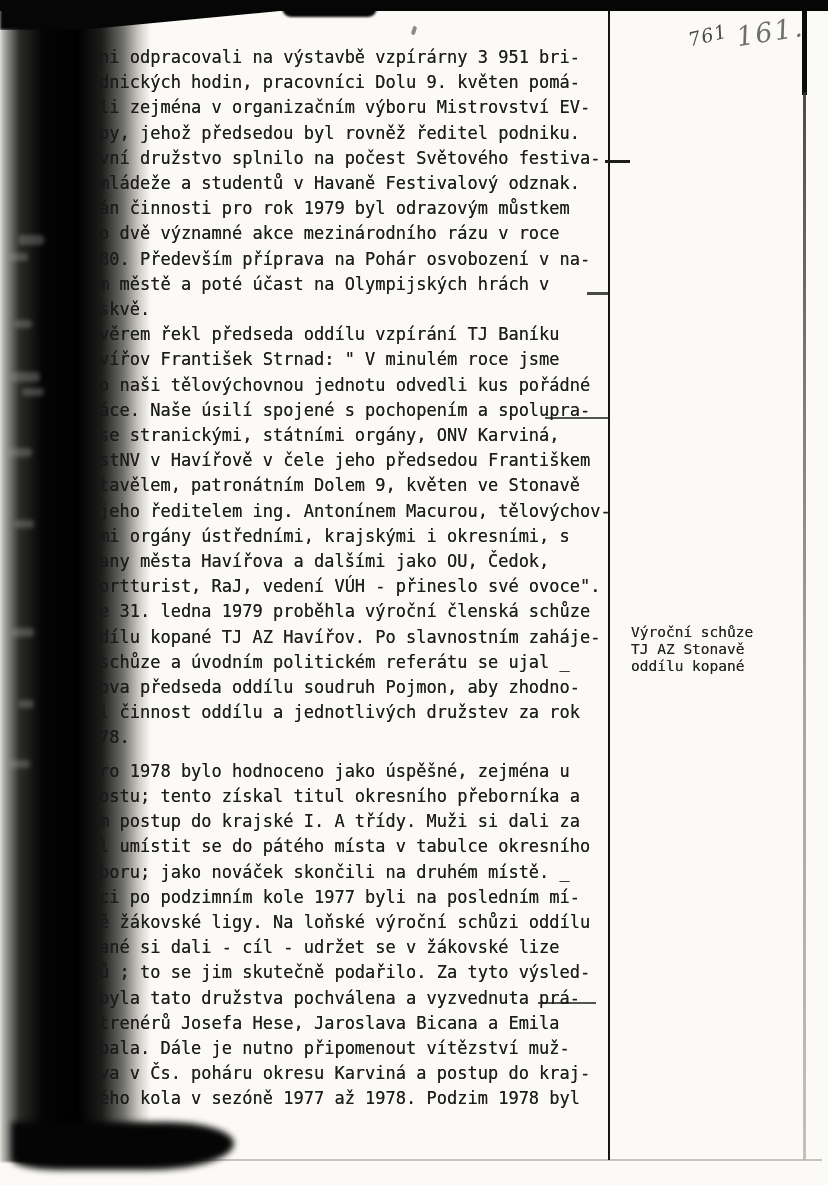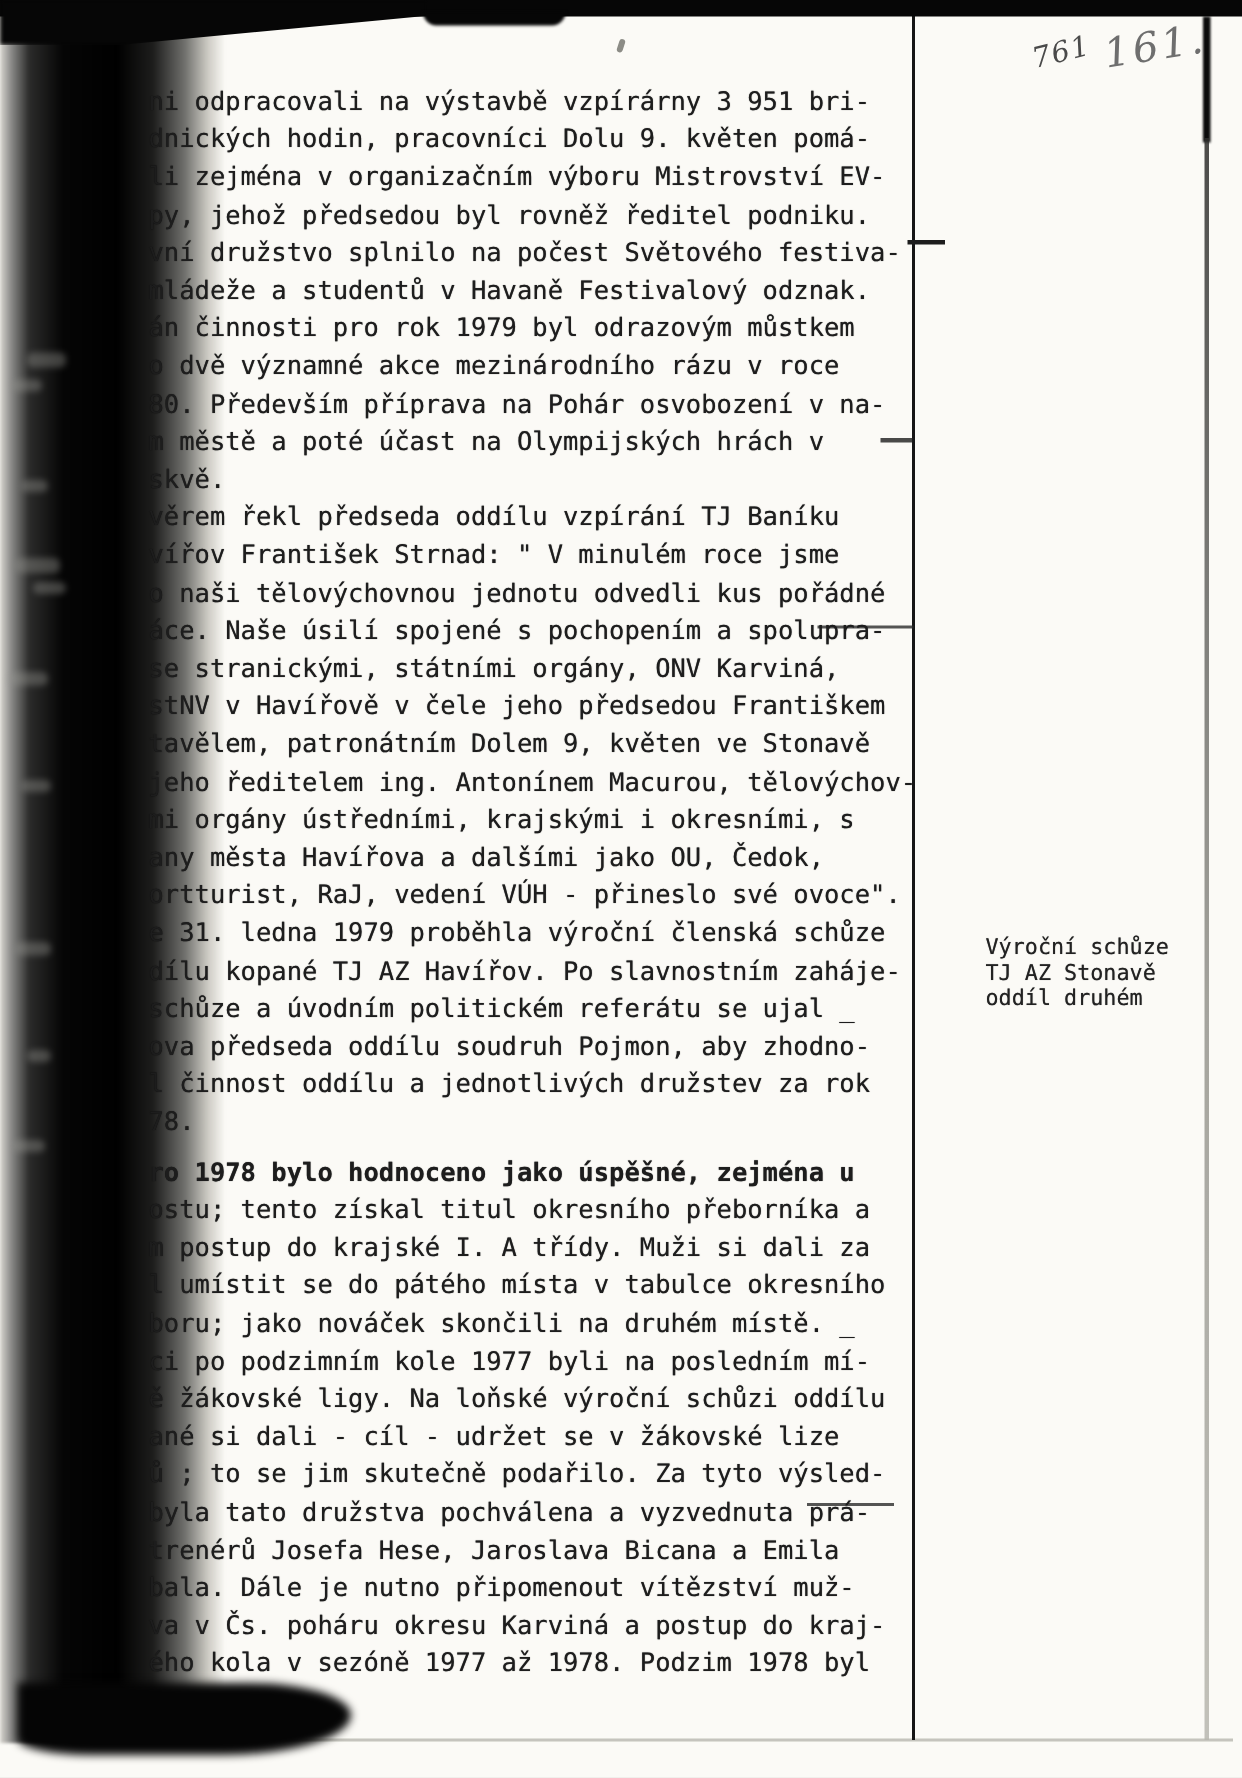--- a/index.html
+++ b/index.html
@@ -34,24 +34,24 @@
   .underline-1{left:545px;top:417px;width:64px;height:2px;}
   .underline-2{left:538px;top:1002px;width:58px;height:2px;}
   .speck{position:absolute;left:412px;top:26px;width:4px;height:9px;background:#8c8c86;
          transform:rotate(18deg);border-radius:2px;z-index:1;}
   
   .mark-small{position:absolute;left:688px;top:24px;font:italic 19px "DejaVu Serif",serif;
               color:#4a4a4a;transform:rotate(-14deg);letter-spacing:1px;z-index:6;}
   .mark-large{position:absolute;left:736px;top:16px;font:italic 27px "DejaVu Serif",serif;
               color:#6e6e6e;transform:rotate(-9deg);letter-spacing:2px;z-index:6;}
   
-  .body-text{position:absolute;left:99px;top:56px;font-size:17px;line-height:25.2px;
+  .body-text{position:absolute;left:99px;top:45px;font-size:17px;line-height:25.2px;
              color:#1d1d1d;white-space:pre;z-index:4;text-shadow:0 0 .6px rgba(0,0,0,.7);}
-  .body-text .line:nth-child(29){margin-top:8px;font-weight:bold;}
-  .margin-note{position:absolute;left:657px;top:624px;font-size:14.5px;line-height:16.8px;
+  .body-text .line:nth-child(29){margin-top:8px;}
+  .margin-note{position:absolute;left:631px;top:624px;font-size:14.5px;line-height:16.8px;
                color:#222;white-space:pre;z-index:4;text-shadow:0 0 .5px rgba(0,0,0,.6);}
 </style>
 </head>
 <body>
 
 <div class="page">
 
   <div class="top-bar"></div>
   <div class="top-wedge"></div>
   <div class="top-bump"></div>
@@ -77,15 +77,15 @@
   <div class="tick tick-2"></div>
   <div class="underline underline-1"></div>
   <div class="underline underline-2"></div>
   <div class="speck"></div>
 
   <div class="mark-small">761</div>
   <div class="mark-large">161.</div>
 
   <div class="body-text"><div class="line">ni odpracovali na výstavbě vzpírárny 3 951 bri-</div><div class="line">dnických hodin, pracovníci Dolu 9. květen pomá-</div><div class="line">li zejména v organizačním výboru Mistrovství EV-</div><div class="line">py, jehož předsedou byl rovněž ředitel podniku.</div><div class="line">vní družstvo splnilo na počest Světového festiva-</div><div class="line">mládeže a studentů v Havaně Festivalový odznak.</div><div class="line">án činnosti pro rok 1979 byl odrazovým můstkem</div><div class="line">o dvě významné akce mezinárodního rázu v roce</div><div class="line">80. Především příprava na Pohár osvobození v na-</div><div class="line">m městě a poté účast na Olympijských hrách v</div><div class="line">skvě.</div><div class="line">věrem řekl předseda oddílu vzpírání TJ Baníku</div><div class="line">vířov František Strnad: " V minulém roce jsme</div><div class="line">o naši tělovýchovnou jednotu odvedli kus pořádné</div><div class="line">áce. Naše úsilí spojené s pochopením a spolupra-</div><div class="line">se stranickými, státními orgány, ONV Karviná,</div><div class="line">stNV v Havířově v čele jeho předsedou Františkem</div><div class="line">tavělem, patronátním Dolem 9, květen ve Stonavě</div><div class="line">jeho ředitelem ing. Antonínem Macurou, tělovýchov-</div><div class="line">mi orgány ústředními, krajskými i okresními, s</div><div class="line">any města Havířova a dalšími jako OU, Čedok,</div><div class="line">ortturist, RaJ, vedení VÚH - přineslo své ovoce".</div><div class="line">e 31. ledna 1979 proběhla výroční členská schůze</div><div class="line">dílu kopané TJ AZ Havířov. Po slavnostním zaháje-</div><div class="line">schůze a úvodním politickém referátu se ujal _</div><div class="line">ova předseda oddílu soudruh Pojmon, aby zhodno-</div><div class="line">l činnost oddílu a jednotlivých družstev za rok</div><div class="line">78.</div><div class="line">ro 1978 bylo hodnoceno jako úspěšné, zejména u</div><div class="line">ostu; tento získal titul okresního přeborníka a</div><div class="line">m postup do krajské I. A třídy. Muži si dali za</div><div class="line">l umístit se do pátého místa v tabulce okresního</div><div class="line">boru; jako nováček skončili na druhém místě. _</div><div class="line">ci po podzimním kole 1977 byli na posledním mí-</div><div class="line">ě žákovské ligy. Na loňské výroční schůzi oddílu</div><div class="line">ané si dali - cíl - udržet se v žákovské lize</div><div class="line">ů ; to se jim skutečně podařilo. Za tyto výsled-</div><div class="line">byla tato družstva pochválena a vyzvednuta prá-</div><div class="line">trenérů Josefa Hese, Jaroslava Bicana a Emila</div><div class="line">bala. Dále je nutno připomenout vítězství muž-</div><div class="line">va v Čs. poháru okresu Karviná a postup do kraj-</div><div class="line">ého kola v sezóně 1977 až 1978. Podzim 1978 byl</div></div>
 
-  <div class="margin-note"><div class="line">Výroční schůze</div><div class="line">TJ AZ Stonavě</div><div class="line">oddíl druhém</div></div>
+  <div class="margin-note"><div class="line">Výroční schůze</div><div class="line">TJ AZ Stonavě</div><div class="line">oddílu kopané</div></div>
 
 </div>
 
 </body></html>

